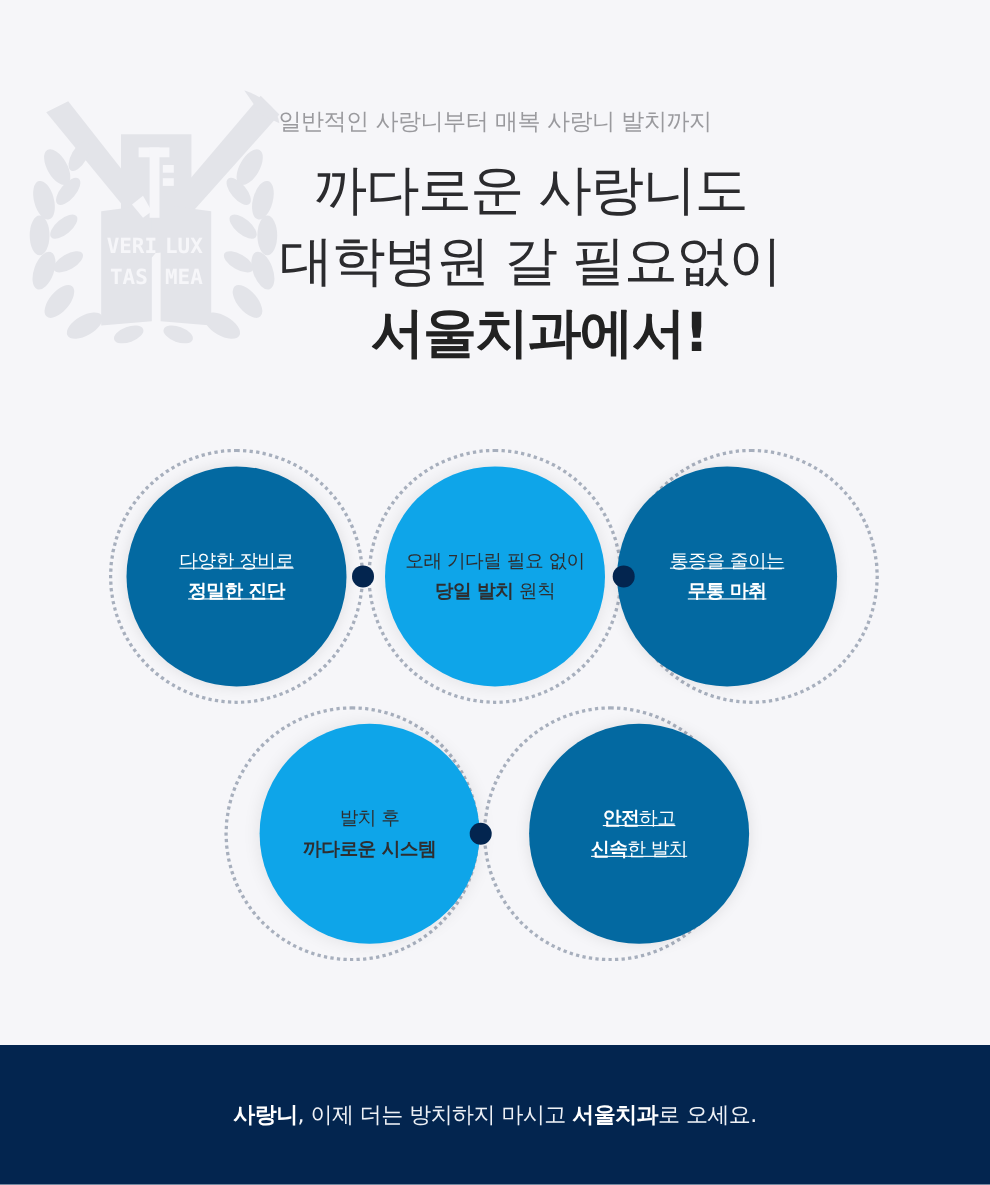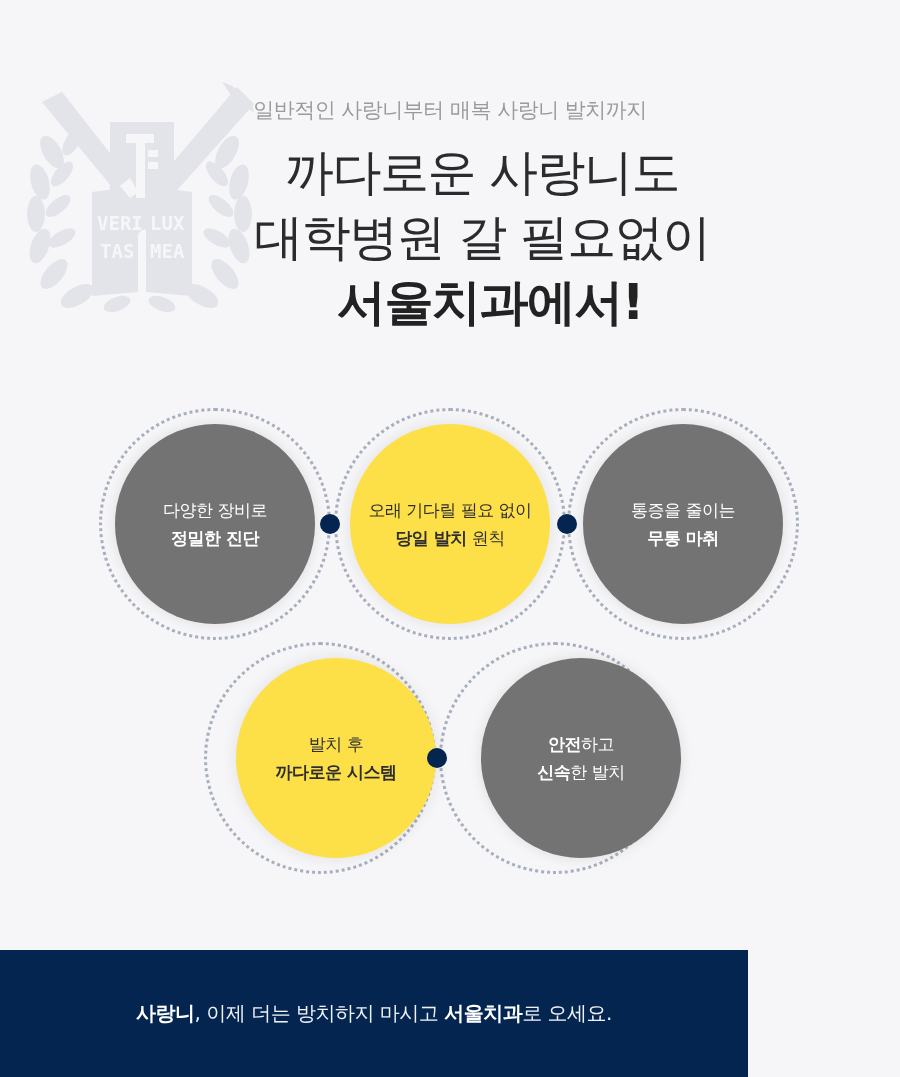--- a/index.html
+++ b/index.html
@@ -25,28 +25,28 @@
 
   .ring {
     position: absolute; width: 232px; height: 232px; border-radius: 50%;
     border: 3px dotted #a7afbd; box-sizing: border-box;
   }
   .disc {
     position: absolute; width: 200px; height: 200px; border-radius: 50%;
     display: flex; flex-direction: column; align-items: center; justify-content: center;
     text-align: center; font-size: 17px; line-height: 28px; letter-spacing: -0.5px;
   }
-  .disc.navy { background: #737373; color: #ffffff; box-shadow: 0 0 14px rgba(0,0,0,0.10); }
-  .disc.white { background: #fde047; color: #2e2e30; box-shadow: 0 0 16px rgba(0,0,0,0.09); align-items: center; }
+  .disc.navy { background: #0369a1; color: #ffffff; box-shadow: 0 0 14px rgba(0,0,0,0.10); text-decoration: underline; }
+  .disc.white { background: #0ea5e9; color: #2e2e30; box-shadow: 0 0 16px rgba(0,0,0,0.09); align-items: center; }
   .disc b { font-weight: bold; margin-top: 36px; }
   .connector {
     position: absolute; width: 20px; height: 20px; border-radius: 50%; background: #03254f;
   }
   .footer {
-    position: absolute; left: 0; top: 950px; width: 748px; height: 127px;
+    position: absolute; left: 0; top: 950px; width: 900px; height: 127px;
     background: #03254f; color: #eef1f6;
     display: flex; flex-direction: column; align-items: center; justify-content: center;
     font-size: 20px; line-height: 31px; letter-spacing: -0.5px; text-align: center;
   }
   .footer b { font-weight: bold; color: #ffffff; }
 </style>
 </head>
 <body>
 
 <svg class="emblem" viewBox="0 0 235 240" xmlns="http://www.w3.org/2000/svg">
@@ -121,21 +121,21 @@
 <div class="disc navy" style="left:115px; top:424px;">
   <span>다양한 장비로</span>
   <span><b>정밀한 진단</b></span>
 </div>
 
 <div class="disc white" style="left:350px; top:424px;">
   <span>오래 기다릴 필요 없이</span>
   <span><b>당일 발치</b><span style="white-space:pre"> 원칙</span></span>
 </div>
 
-<div class="disc navy" style="left:583px; top:424px;">
+<div class="disc navy" style="left:561px; top:424px;">
   <span>통증을 줄이는</span>
   <span><b>무통 마취</b></span>
 </div>
 
 <div class="disc white" style="left:236px; top:658px;">
   <span>발치 후</span>
   <span><b>까다로운 시스템</b></span>
 </div>
 
 <div class="disc navy" style="left:481px; top:658px;">

